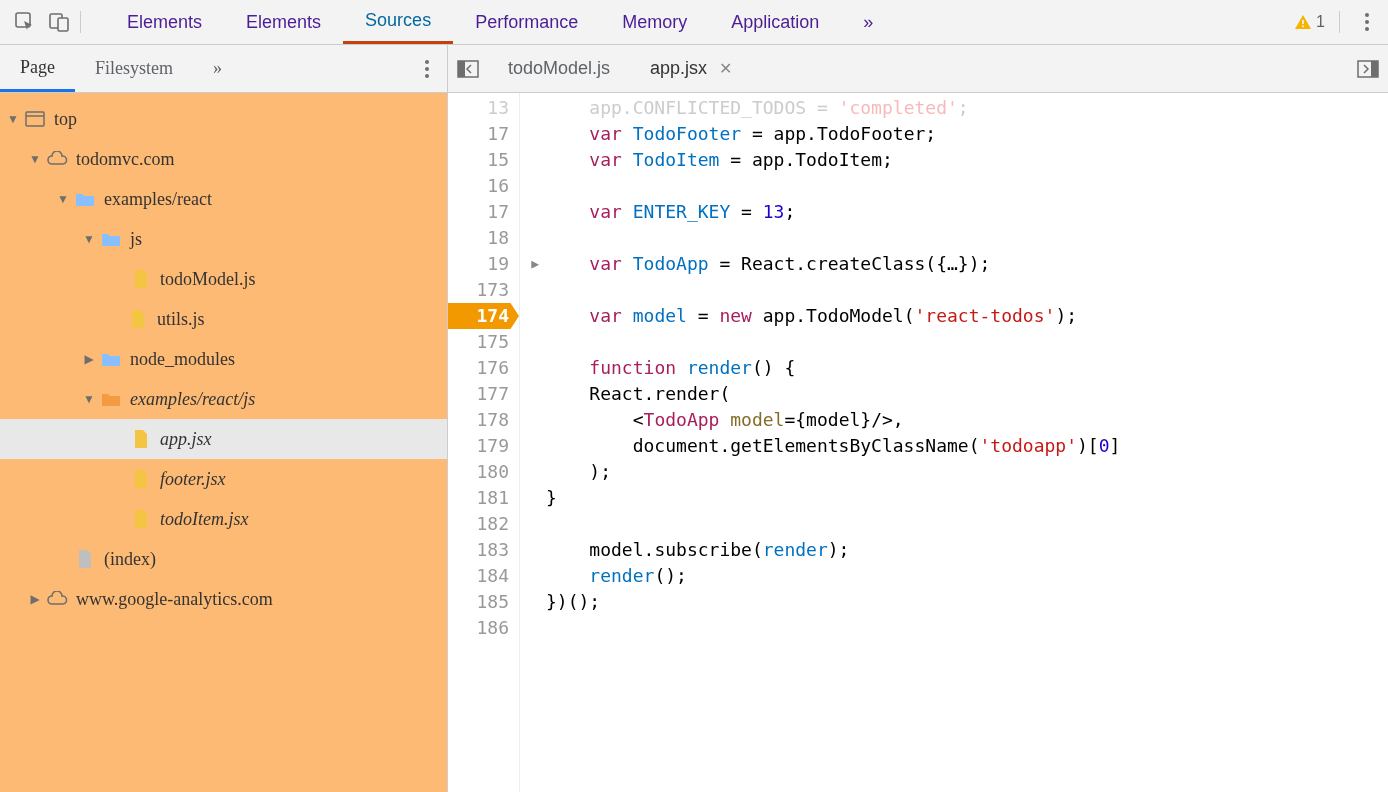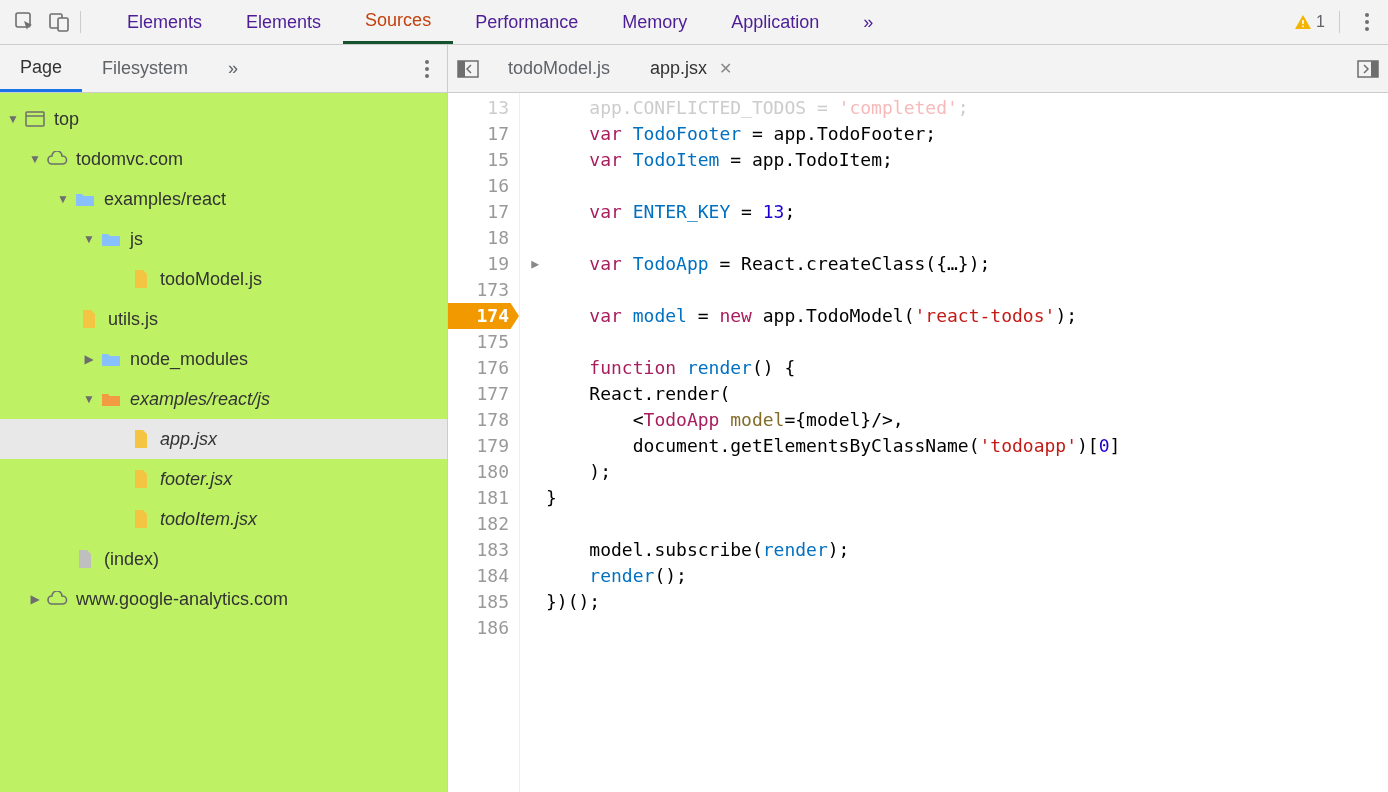--- a/index.html
+++ b/index.html
@@ -40,22 +40,22 @@
     }
     .top-tab {
       display: flex;
       align-items: center;
       padding: 0 22px;
       font-size: 18px;
       color: #4c1d95;
       cursor: pointer;
     }
     .top-tab.active {
-      color: #c2410c;
-      border-bottom: 3px solid #14532d;
+      color: #0369a1;
+      border-bottom: 3px solid #c2410c;
     }
     .top-right {
       display: flex;
       align-items: center;
       gap: 10px;
     }
     .warning-badge {
       display: flex;
       align-items: center;
       gap: 4px;
@@ -72,21 +72,22 @@
     
     .main {
       display: flex;
       height: calc(100% - 45px);
     }
     .sidebar {
       width: 448px;
       border-right: 1px solid #ccc;
       display: flex;
       flex-direction: column;
-      background: #bef264;
+      background: #fdba74;
+      font-family: Liberation Serif, serif;
     }
     .content {
       flex: 1;
       display: flex;
       flex-direction: column;
     }
 
     
     .sidebar-tabs {
       display: flex;
@@ -356,21 +357,21 @@
       <div class="tree-item" style="padding-left:112px">
         <span class="arrow blank">▶</span>
         <span class="icon">
             <svg width="16" height="20" viewBox="0 0 16 20">
               <path d="M2 1 L10 1 L14 5 L14 19 L2 19 Z" fill="#f4c542"></path>
             </svg>
           </span>
         <span>todoModel.js</span>
       </div>
 
-      <div class="tree-item" style="padding-left:60px">
+      <div class="tree-item" style="padding-left:109px">
         <span class="arrow blank">▶</span>
         <span class="icon">
             <svg width="16" height="20" viewBox="0 0 16 20">
               <path d="M2 1 L10 1 L14 5 L14 19 L2 19 Z" fill="#f4c542"></path>
             </svg>
           </span>
         <span>utils.js</span>
       </div>
 
       <div class="tree-item" style="padding-left:82px">

